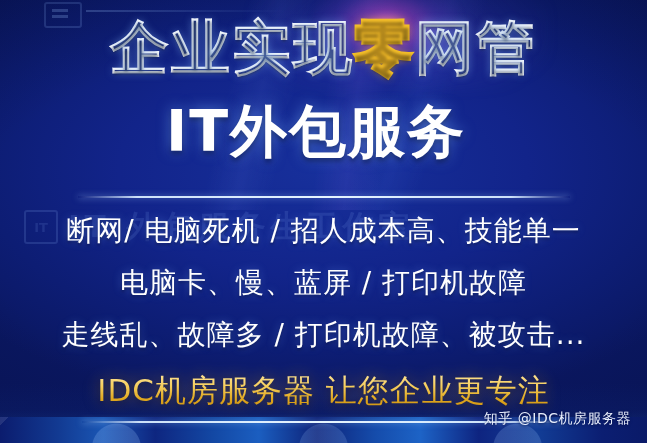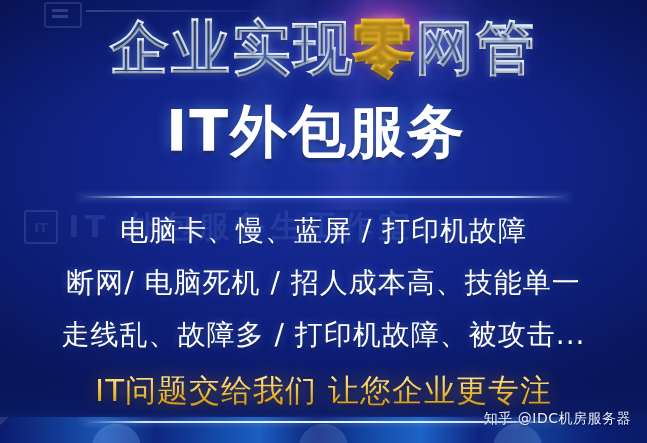--- a/index.html
+++ b/index.html
@@ -251,24 +251,24 @@
 
   <div class="divider divider-top"></div>
 
   <div class="headline1">
     <span class="hollow">企业实现</span><span class="gold">零</span><span class="hollow">网管</span>
   </div>
 
   <div class="headline2">IT外包服务</div>
 
   <div class="bodylines">
+    <div class="bodyline">断网/ 电脑死机 / 招人成本高、技能单一</div>
     <div class="bodyline">电脑卡、慢、蓝屏 / 打印机故障</div>
-    <div class="bodyline">断网/ 电脑死机 / 招人成本高、技能单一</div>
     <div class="bodyline">走线乱、故障多 / 打印机故障、被攻击...</div>
   </div>
 
-  <div class="tagline">IT问题交给我们 让您企业更专注</div>
+  <div class="tagline">IDC机房服务器 让您企业更专注</div>
 
   <div class="divider divider-bottom"></div>
 
   <div class="watermark">知乎 @IDC机房服务器</div>
 
 </div>
 
 </body></html>

